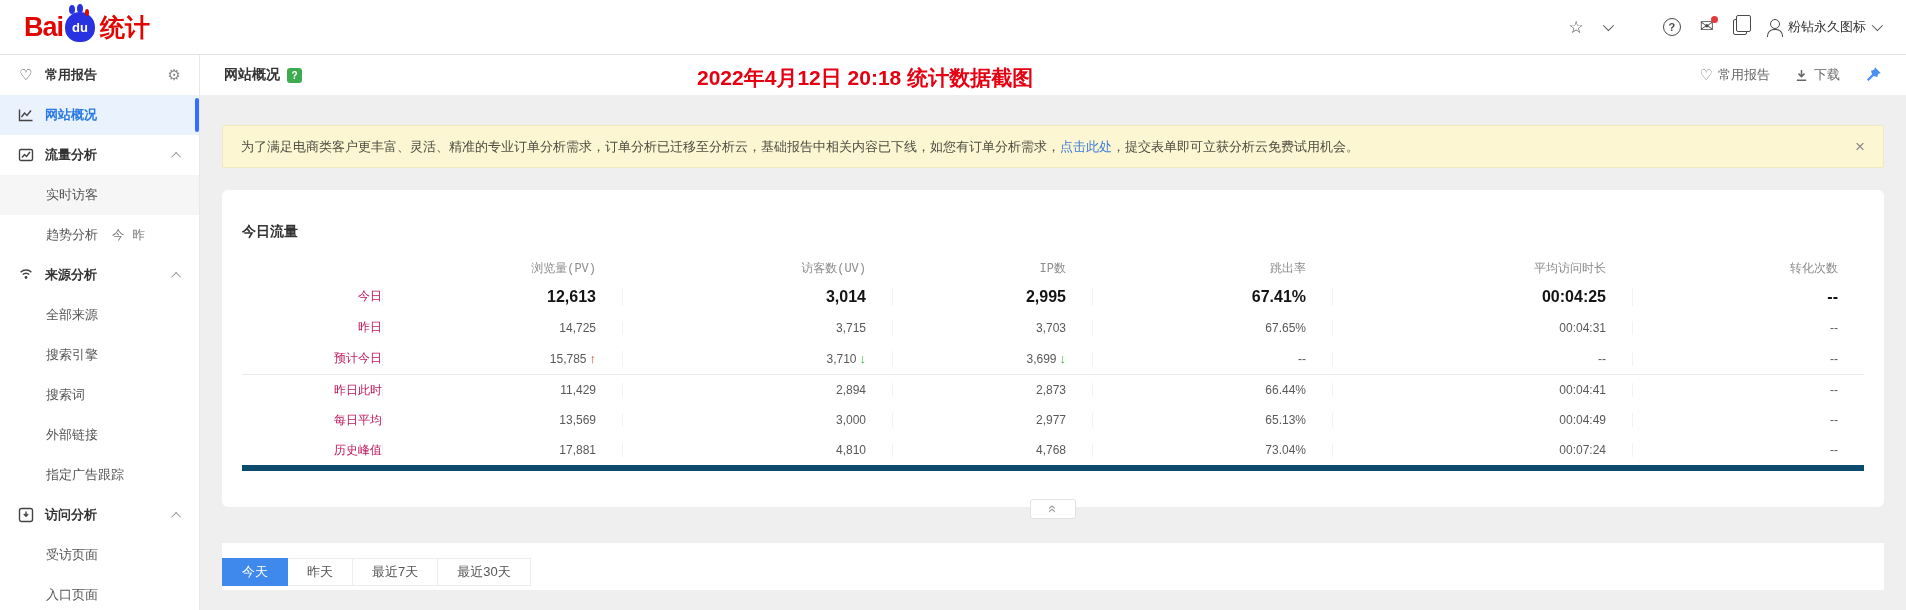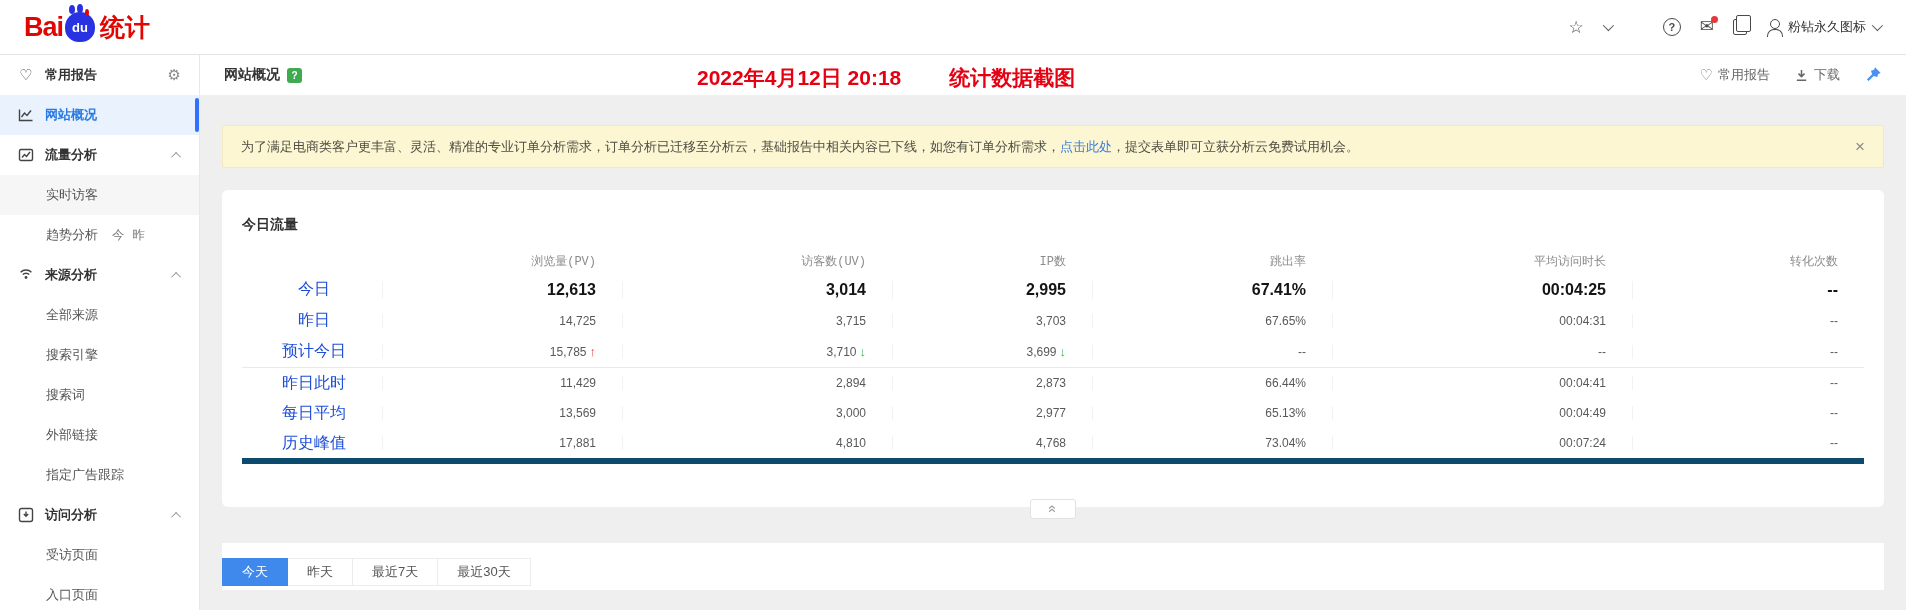--- a/index.html
+++ b/index.html
@@ -64,39 +64,39 @@
   .blue { color:#2a7ae4; }
 
   
   .main { flex:1; position:relative; background:#efefef; }
   .titlebar { height:40px; background:#fff; display:flex; align-items:center; padding:0 24px; }
   .page-title { font-size:14px; font-weight:bold; color:#333; }
   .qbadge { width:15px; height:15px; background:#3fab50; color:#fff; border-radius:3px; font-size:10px;
     font-weight:bold; display:inline-flex; align-items:center; justify-content:center; margin-left:7px; cursor:pointer; }
   .overlay-stamp { position:absolute; left:497px; top:9px; color:#e60012; font-size:21px; font-weight:bold;
     white-space:nowrap; z-index:4; }
-  .overlay-stamp .cap { margin-left:42px; }
+  .overlay-stamp .cap { }
   .title-actions { margin-left:auto; display:flex; align-items:center; gap:24px; color:#666; font-size:13px; }
   .t-act { display:flex; align-items:center; gap:5px; cursor:pointer; }
   .t-act .hico { font-size:15px; color:#777; }
   .pin-ic { width:18px; height:18px; cursor:pointer; }
 
   .banner { margin:30px 22px 0; height:43px; background:#fcf6d3; border:1px solid #f3e9c0; border-radius:2px;
     display:flex; align-items:center; padding:0 18px; font-size:13px; color:#4d4d42; }
   .banner a { color:#3b7dd8; text-decoration:none; cursor:pointer; }
   .banner-close { margin-left:auto; color:#8a8a8a; font-size:17px; cursor:pointer; line-height:1; }
 
   .card { margin:22px 22px 0; background:#fff; border-radius:6px; position:relative;
-    padding:24px 20px 0; height:317px; }
+    padding:31px 20px 0; height:317px; }
   .card-title { font-size:14px; font-weight:bold; color:#333; line-height:20px; }
   .trow { display:grid; grid-template-columns:140px 240px 270px 200px 240px 300px 232px;
     align-items:center; }
   .thead { margin-top:14px; height:26px; color:#8c8c8c; font-size:12px;font-family:Liberation Mono, monospace; }
   .thead .cell { text-align:right; padding-right:26px; }
-  .cell.lab { text-align:center; padding-left:4px; font-size:16px; color:#1d4ed8; }
+  .cell.lab { text-align:right; padding-left:4px; font-size:12px; color:#be185d; }
   .cell.val { text-align:right; padding-right:26px; font-size:12px; color:#595959; border-left:1px solid #f2f2f2; }
   .g1 .trow { height:31px; }
   .g2 { border-top:1px solid #e9e9e9; border-bottom:6px solid #0c4a6e; }
   .g2 .trow { height:30px; }
   .g1 .trow.lead .cell.val { font-weight:bold; font-size:16px; color:#141414; }
   .arr { font-weight:bold; font-size:13px; margin-left:3px; }
   .arr.up::before { content:"↑"; color:#e4393c; }
   .arr.down::before { content:"↓"; color:#39b54a; }
   .collapse-pill { position:absolute; left:50%; bottom:-12px; transform:translateX(-50%);
     width:46px; height:20px; background:#fff; border:1px solid #e2e2e2; border-radius:3px;

